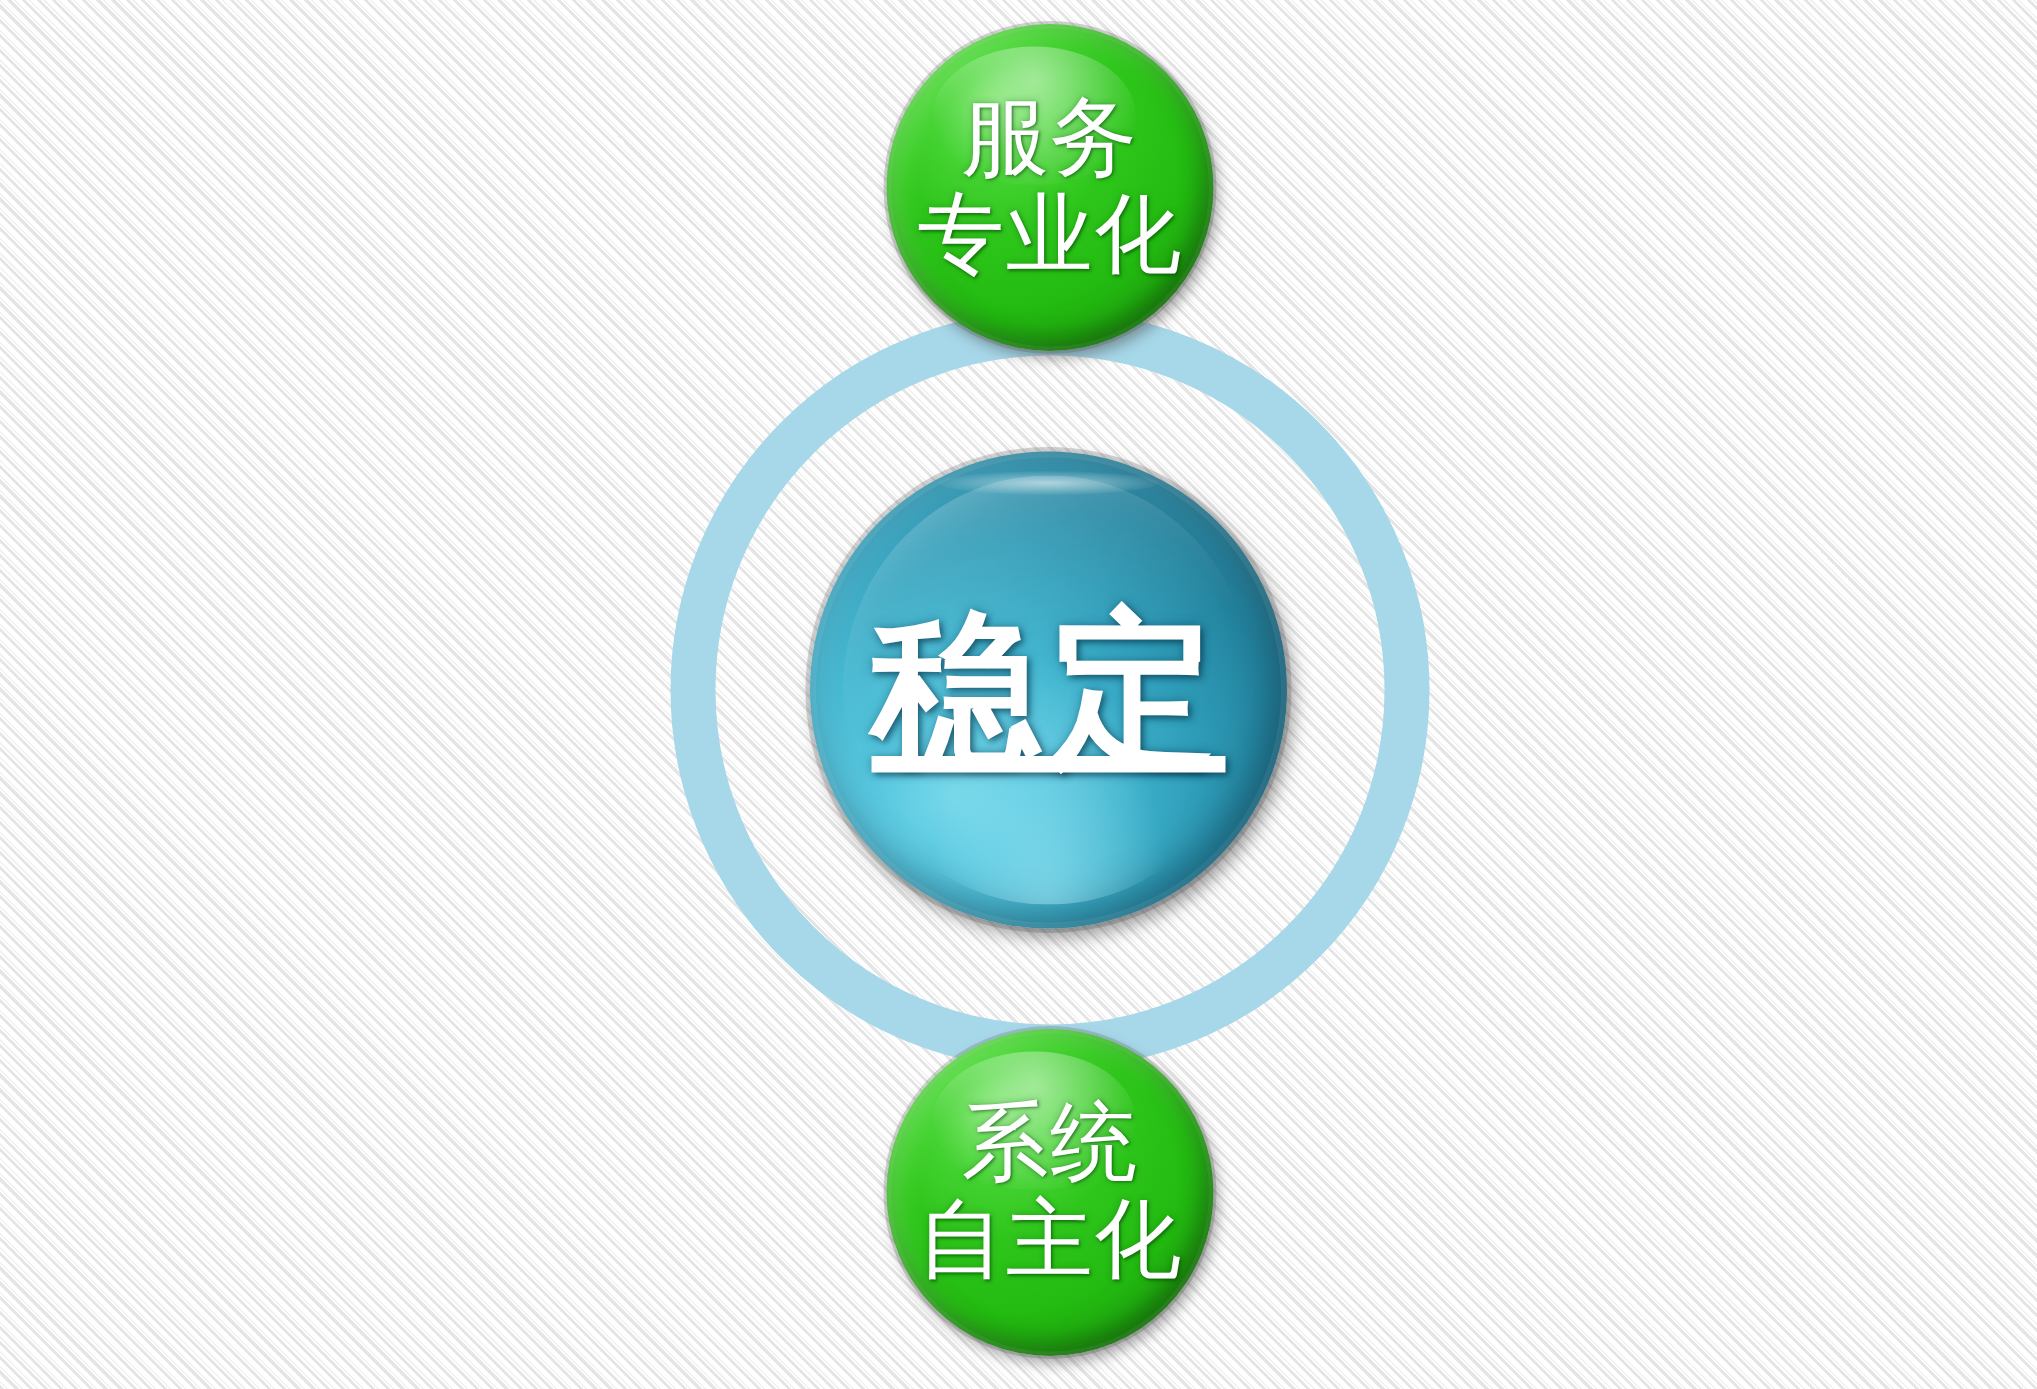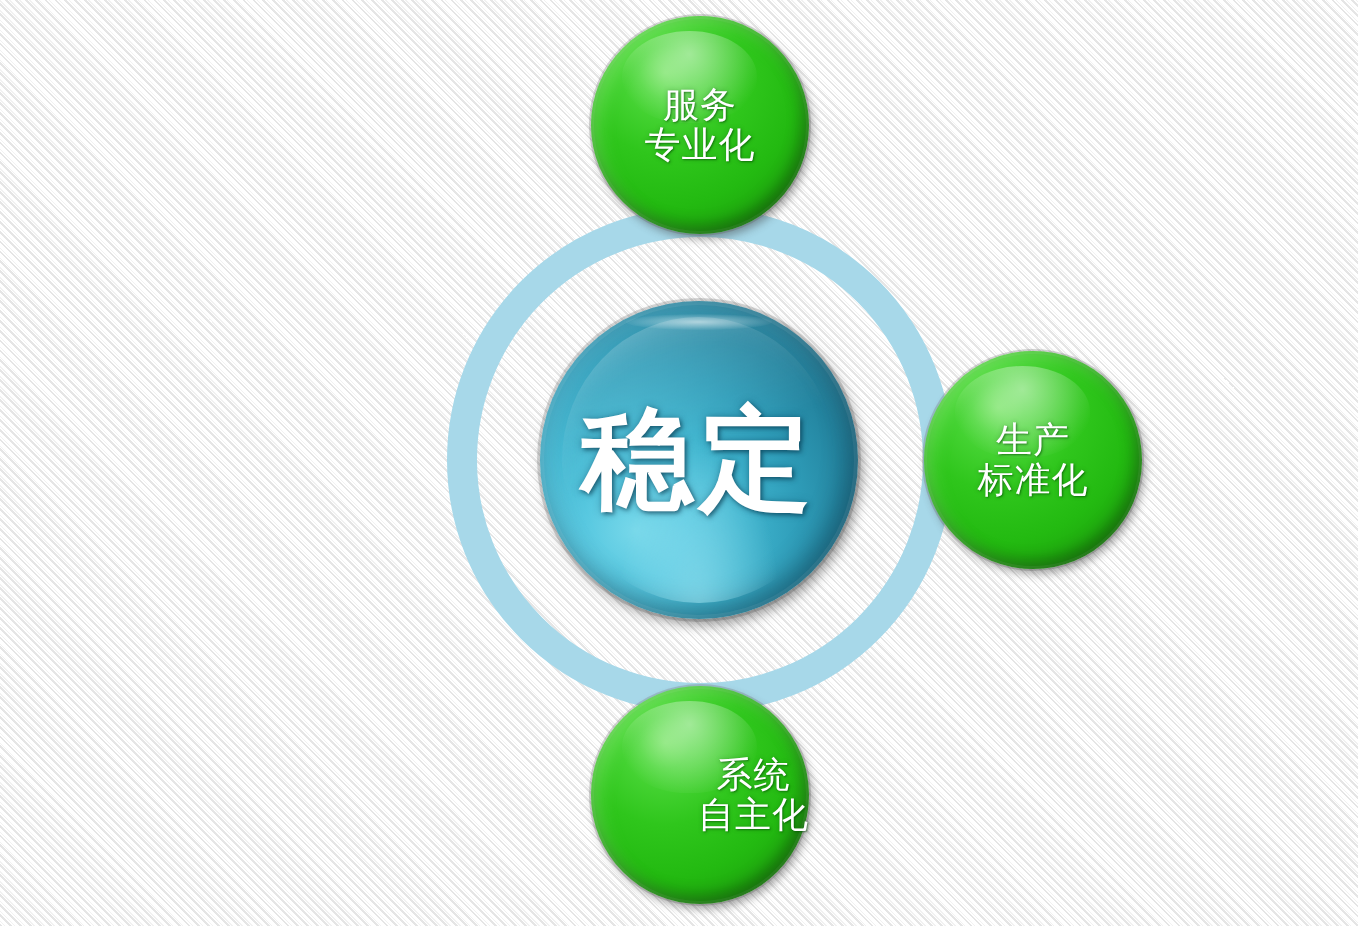--- a/index.html
+++ b/index.html
@@ -92,34 +92,34 @@
       rgba(255,255,255,0.20) 45%,
       rgba(255,255,255,0.0) 78%);
     pointer-events: none;
   }
 
   .green-label {
     position: relative;
     z-index: 2;
     color: #ffffff;
     font-family: "Liberation Serif", "DejaVu Serif", serif;
-    font-size: 36px;
+    font-size: 58px;
     line-height: 1.12;
     letter-spacing: 1px;
     text-shadow:
       1px 1px 2px rgba(0,70,0,0.55),
       0 0 5px rgba(0,80,0,0.30);
     white-space: pre-line;
   }
 
   
   .node-top    { left: 591px; top: 16px;  }
   .node-left   { left: 262px; top: 351px; }
   .node-right  { left: 924px; top: 351px; }
-  .node-bottom { left: 591px; top: 686px; justify-content: flex-end; }
+  .node-bottom { left: 591px; top: 686px; }
 
   
   .node-center {
     left: 540px;
     top: 301px;
     width: 318px;
     height: 318px;
     background:
       radial-gradient(circle at 30% 72%,
         #77d8ea 0%,
@@ -175,38 +175,35 @@
     z-index: 2;
     color: #ffffff;
     font-family: "Liberation Sans", "DejaVu Sans", sans-serif;
     font-weight: bold;
     font-size: 112px;
     line-height: 1;
     letter-spacing: 6px;
     text-shadow:
       2px 2px 4px rgba(0,40,60,0.55),
       0 0 8px rgba(0,60,90,0.35);
+    text-decoration: underline;
   }
 </style>
 </head>
 <body>
 
 <div id="canvas">
 
   <div class="ring"></div>
 
   <div class="node node-green node-top">
     <span class="green-label">服务
 专业化</span>
   </div>
 
-  <div class="node node-green node-right">
-    <span class="green-label">生产
-标准化</span>
-  </div>
 
   <div class="node node-green node-bottom">
     <span class="green-label">系统
 自主化</span>
   </div>
 
 
   <div class="node node-center">
     <span class="center-label">稳定</span>
   </div>

